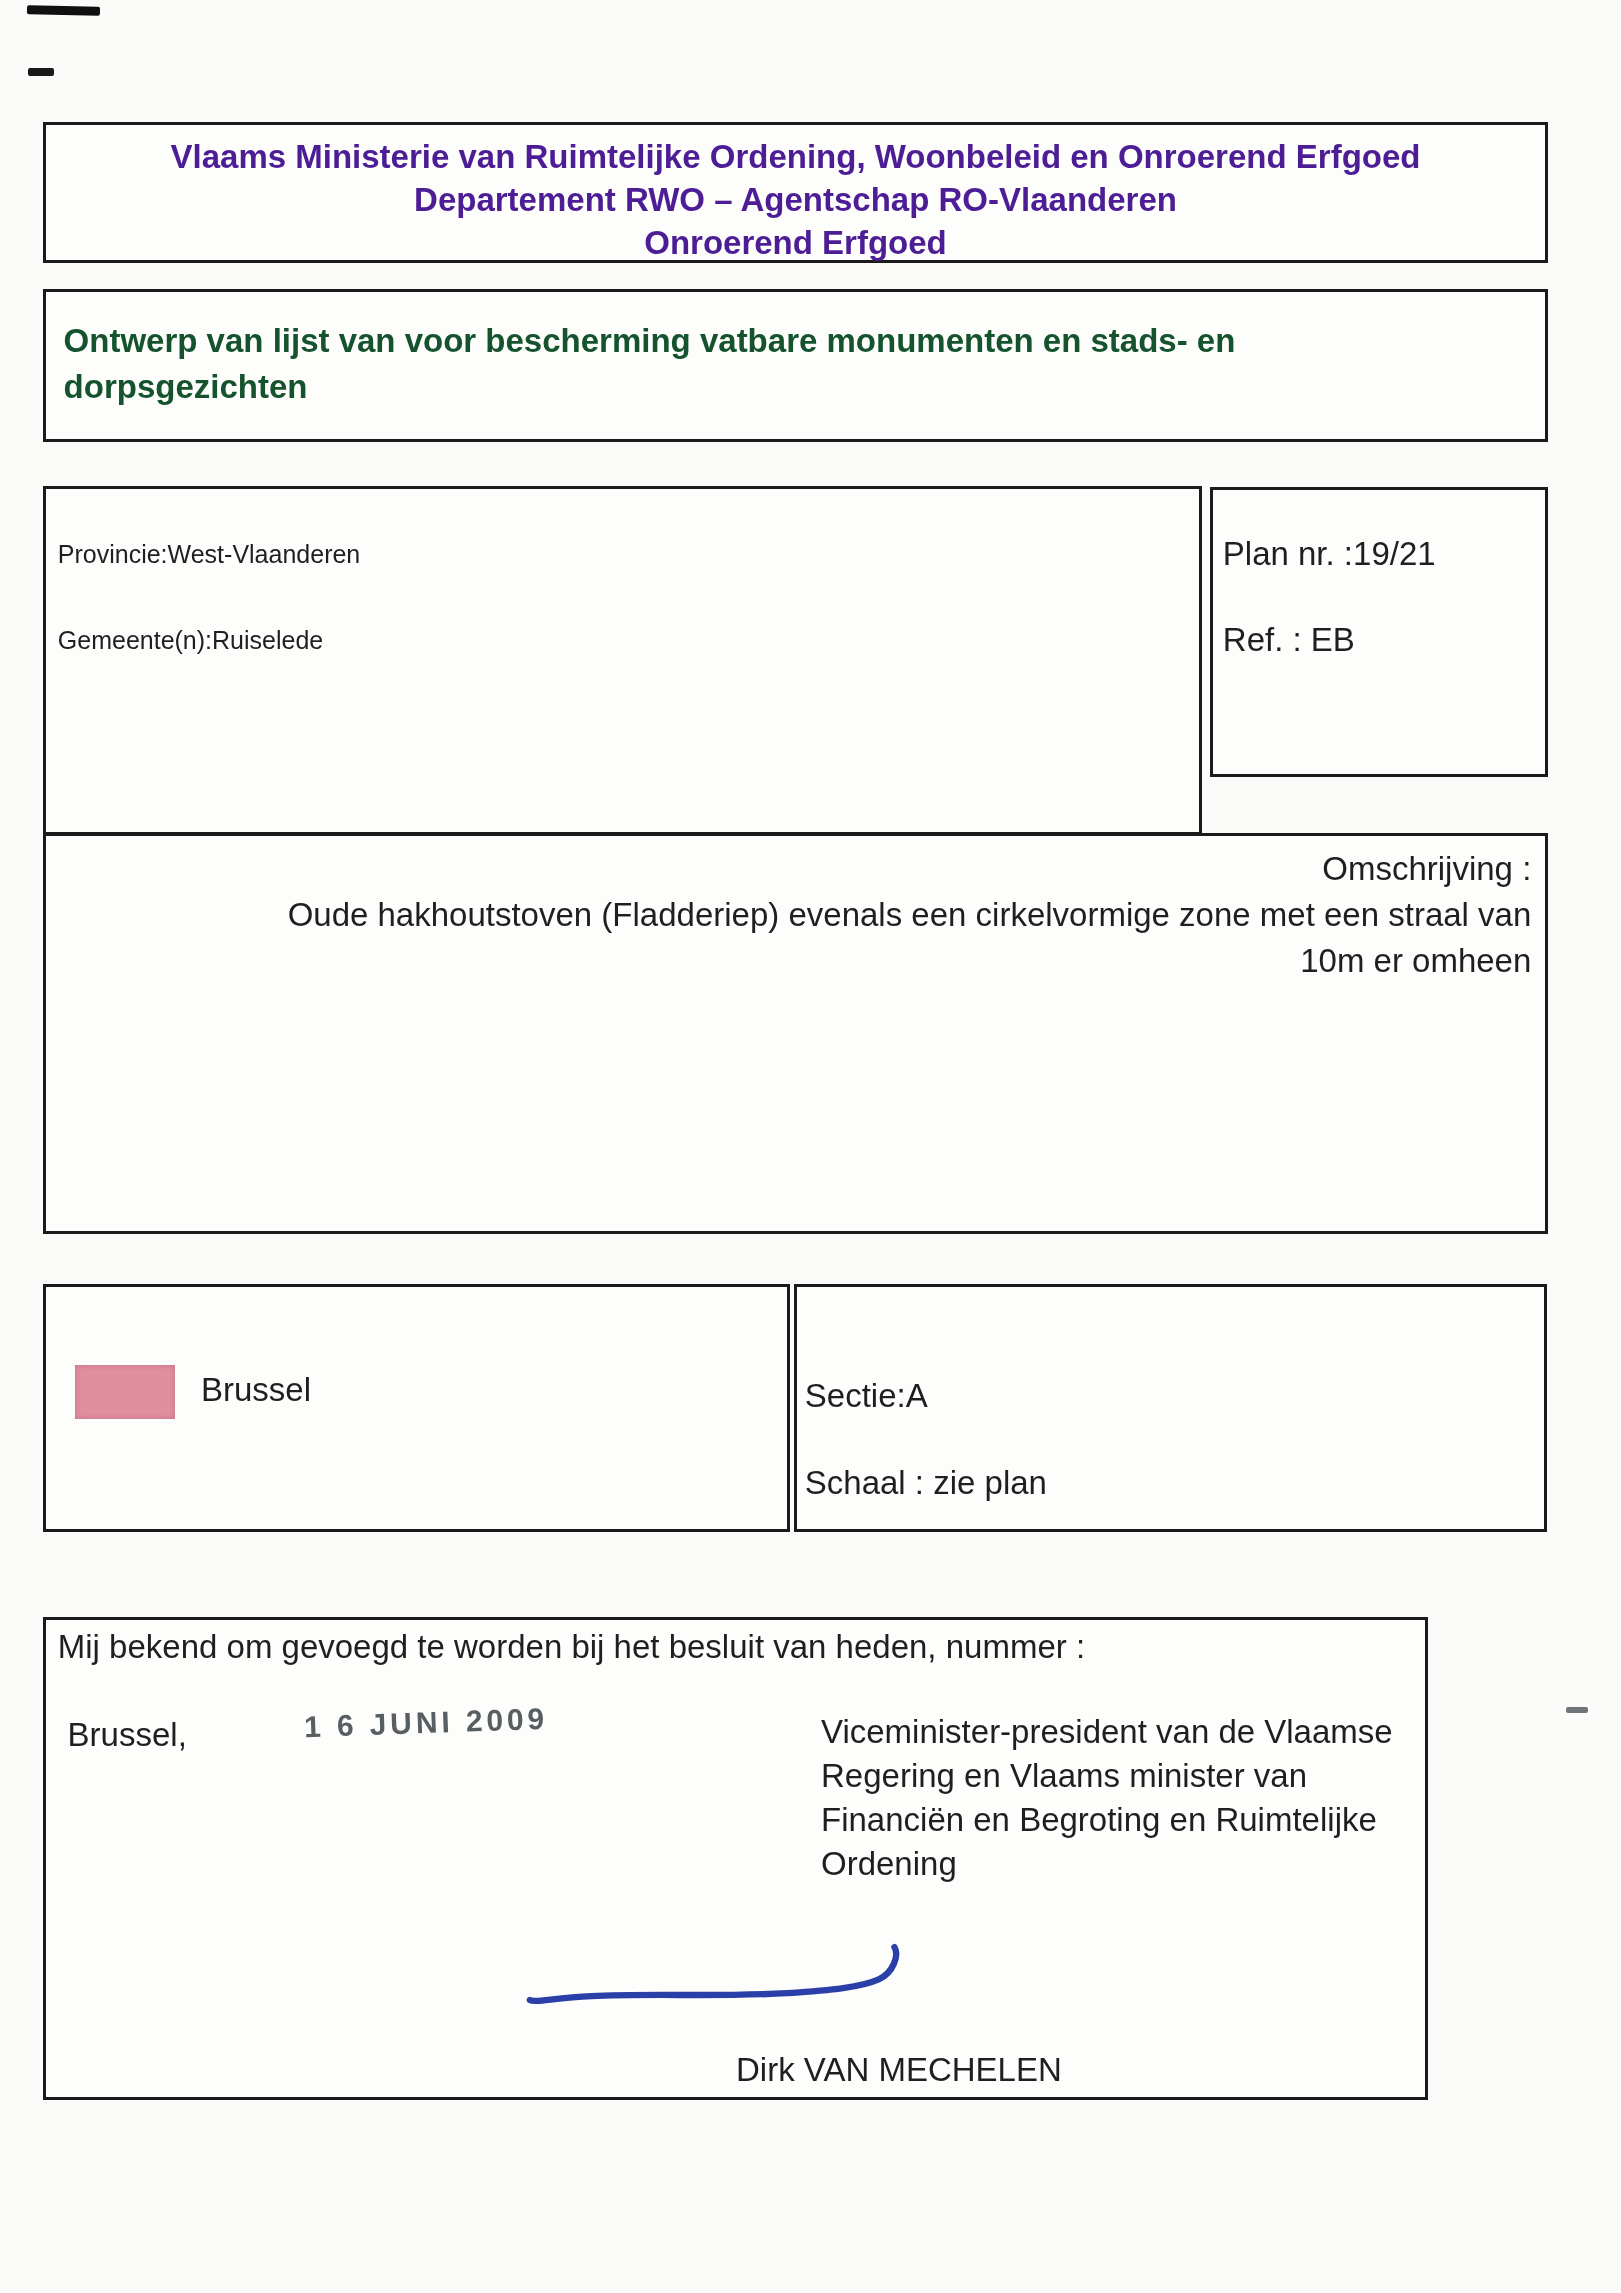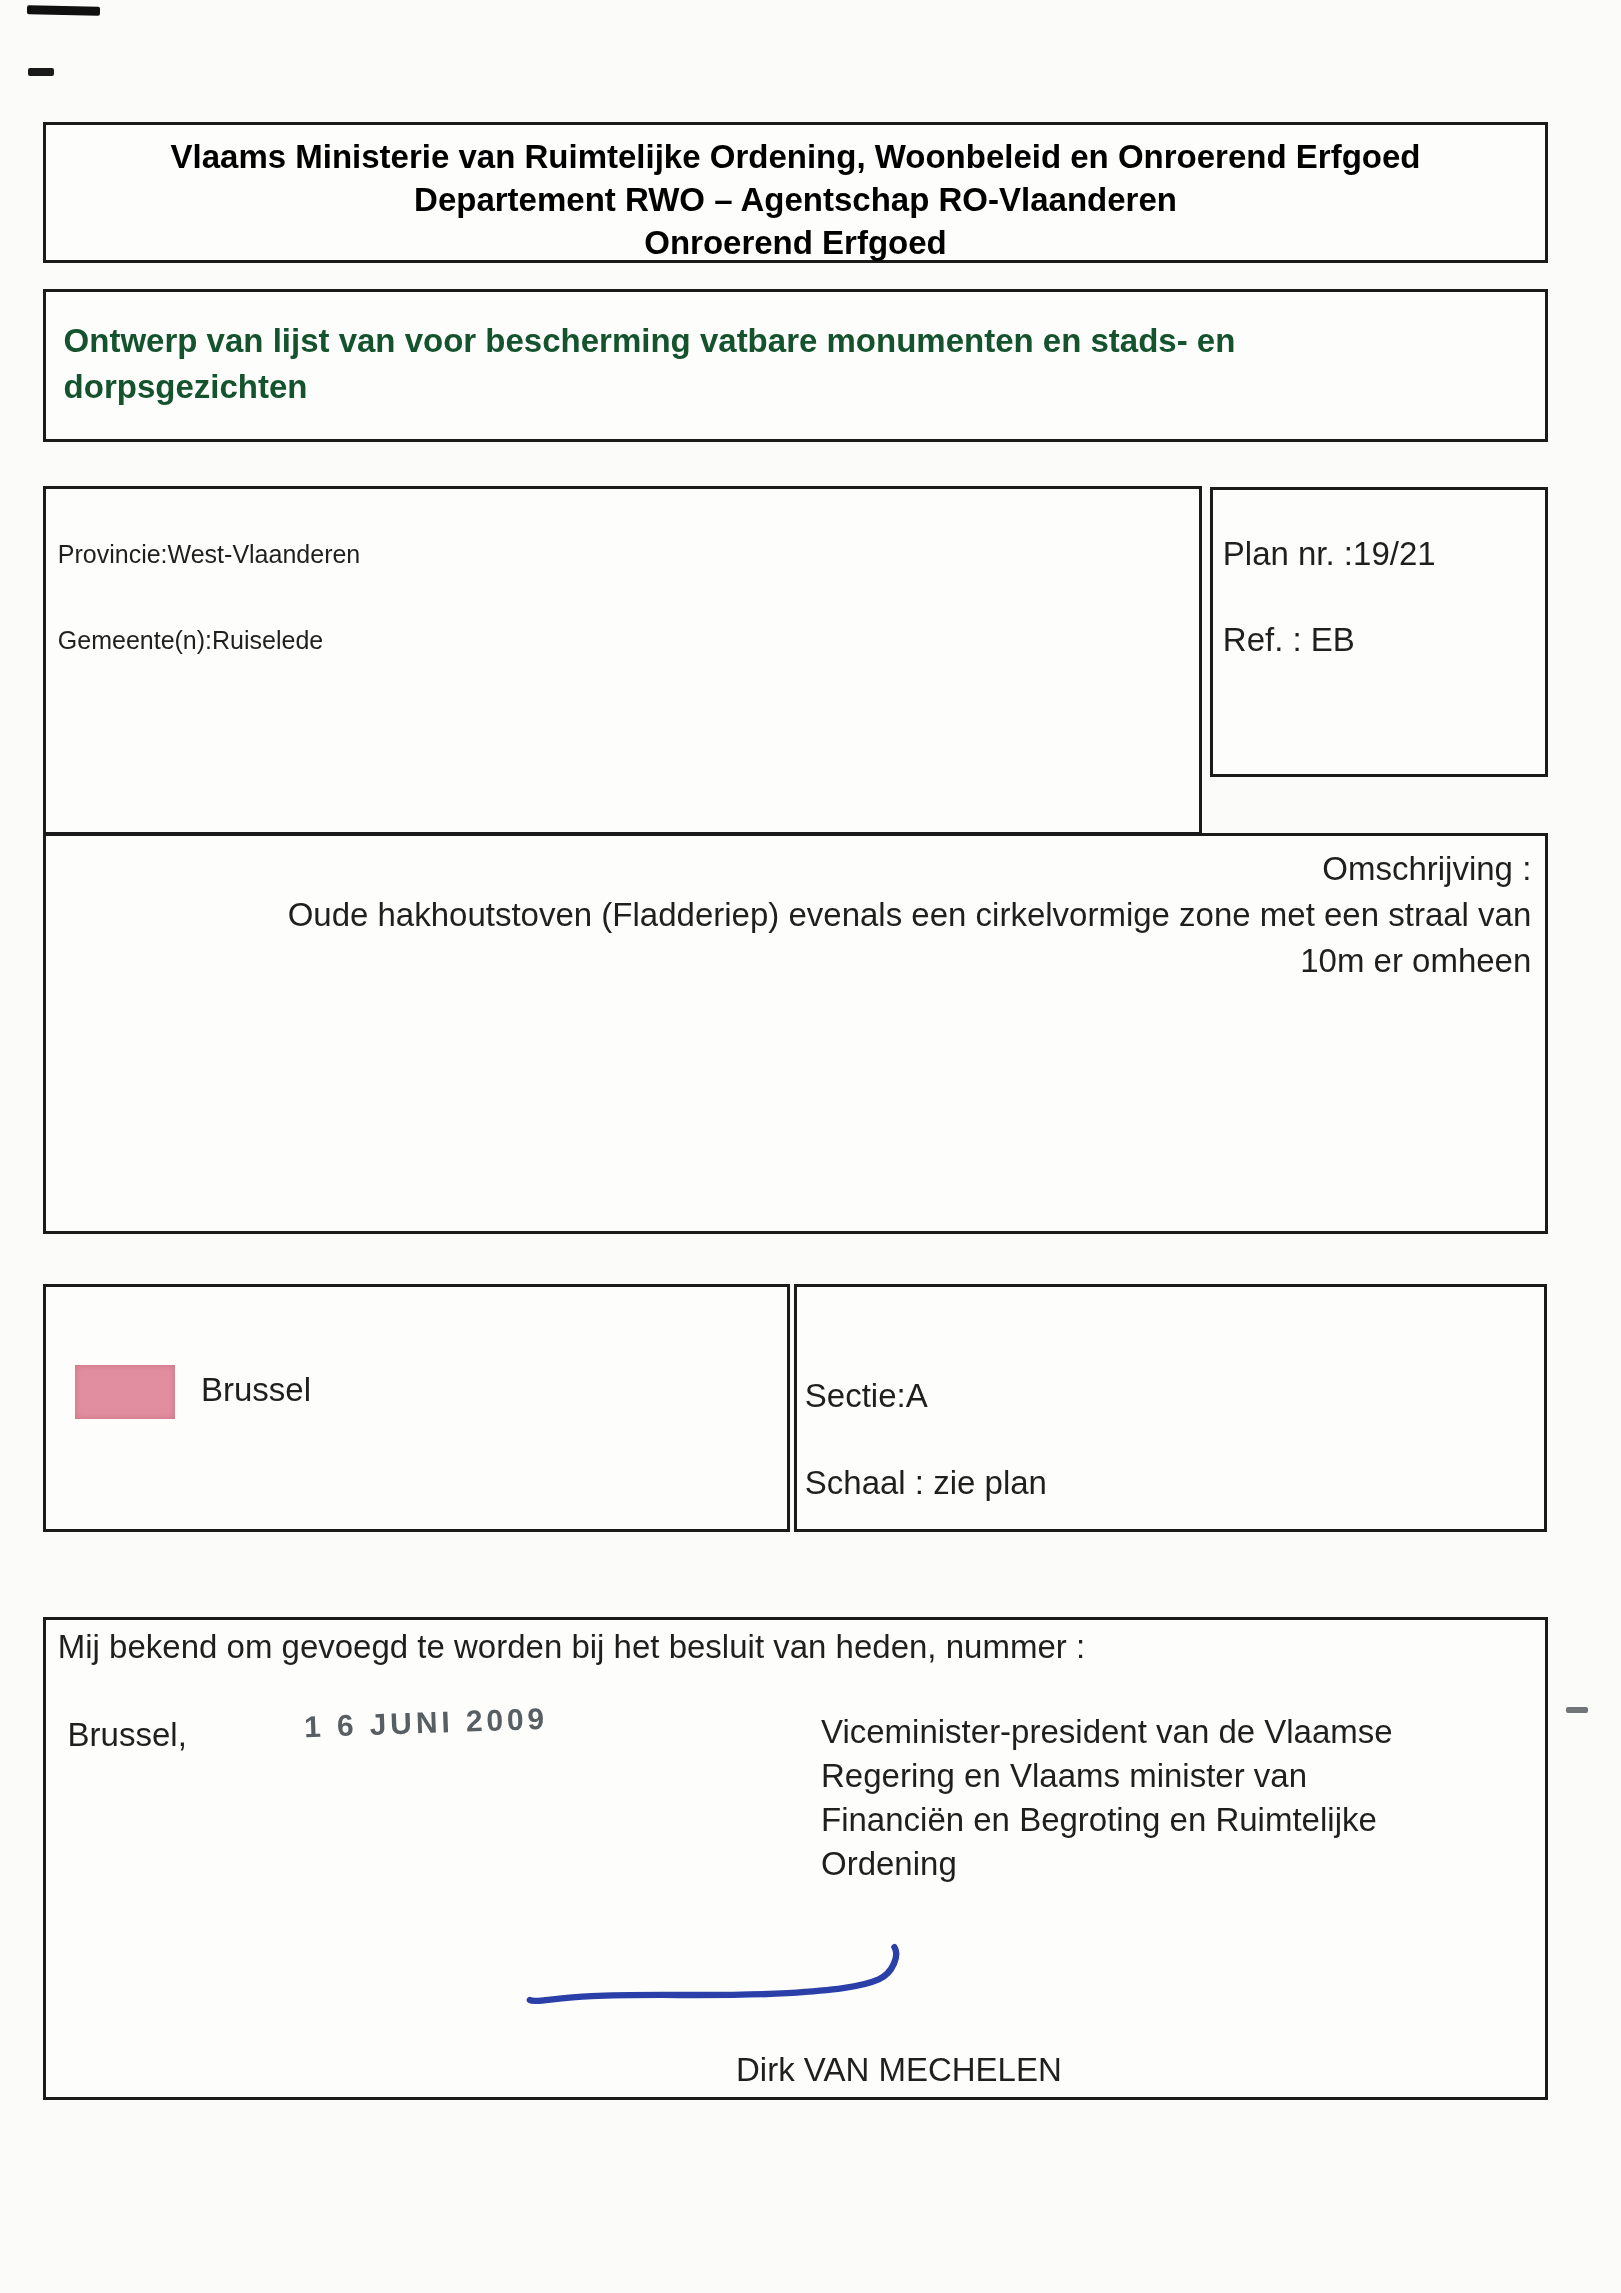--- a/index.html
+++ b/index.html
@@ -14,21 +14,21 @@
   .box{
     position:absolute;
     border:3.9px solid #1b1b1b;
     box-sizing:border-box;
     background:#fdfdfc;
   }
   p{margin:0;}
 
   
   #header-box{left:43px;top:122px;width:1505px;height:141px;text-align:center;
-    font-weight:bold;font-size:33px;line-height:43px;padding-top:9.8px;color:#000000;}
+    font-weight:bold;font-size:33px;line-height:43px;padding-top:9.8px;color:#4c1d95;}
 
   
   #title-box{left:43px;top:289px;width:1505px;height:153px;
     font-weight:bold;font-size:33px;line-height:46px;padding:25.5px 17.6px 0 17.6px;color:#14532d;}
 
   
   #case-left-box{left:43px;top:486px;width:1159px;height:349px;
     font-size:25px;padding:45px 0 0 11.8px;}
   #case-left-box p{line-height:41px;margin-bottom:45px;}
   #case-right-box{left:1210px;top:487px;width:338px;height:290px;
@@ -42,21 +42,21 @@
   
   #legend-left-box{left:43px;top:1284px;width:747px;height:248px;}
   #legend-swatch{position:absolute;left:29px;top:78px;width:100px;height:54px;
     box-shadow:inset 0 0 5.9px rgba(160,60,80,.35);}
   #legend-label{position:absolute;left:155px;top:82px;font-size:33px;line-height:41px;}
   #legend-right-box{left:794px;top:1284px;width:753px;height:248px;
     font-size:33px;padding:43px 0 0 7.8px;}
   #legend-right-box p{line-height:41px;margin-bottom:46px;margin-top:45px;}
 
   
-  #closing-box{left:43px;top:1617px;width:1505px;height:483px;font-size:33px;}
+  #closing-box{left:43px;top:1617px;width:1385px;height:483px;font-size:33px;}
   #closing-statement{position:absolute;left:11.8px;top:5.9px;line-height:41px;}
   #closing-place{position:absolute;left:21.6px;top:94px;line-height:41px;}
   #date-stamp{position:absolute;left:258px;top:86px;
     font-size:30px;font-weight:600;letter-spacing:3.9px;
     transform:rotate(-2deg);white-space:nowrap;}
   #minister-block{position:absolute;left:755px;top:90px;line-height:44px;margin-left:20px;}
   #signature{position:absolute;left:477px;top:321px;}
   #signatory-name{position:absolute;left:690px;top:429px;line-height:41px;}
 
   

